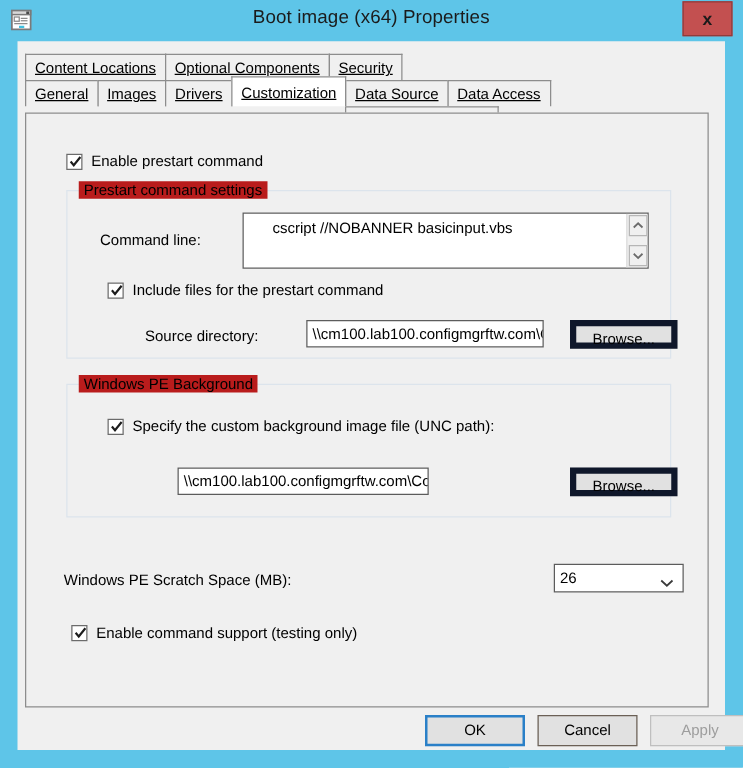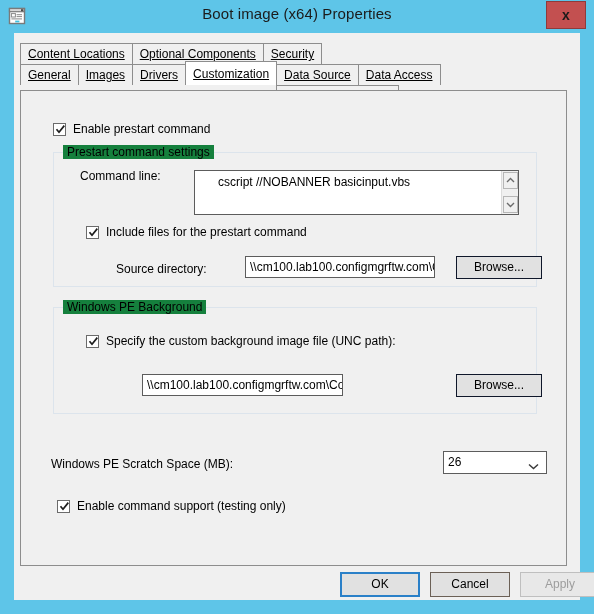--- a/index.html
+++ b/index.html
@@ -140,21 +140,21 @@
   }
 
   .group {
     position: absolute;
     border: 1px solid #DCE4EC;
     box-sizing: border-box;
   }
   .group-title {
     position: absolute;
     top: -8px; left: 9px;
-    background: #15803d;
+    background: #b91c1c;
     padding: 0 4px;
     font-size: 12px;
     white-space: nowrap;
   }
 
   .lbl {
     position: absolute;
     font-size: 12px;
     white-space: nowrap;
   }
@@ -194,21 +194,21 @@
     box-sizing: border-box;
     text-align: center;
   }
   .scroll-btn.up { top: 1px; }
   .scroll-btn.down { bottom: 1px; }
   .scroll-btn svg { margin-top: 4px; }
 
   .btn {
     position: absolute;
     background: #E1E1E1;
-    border: 1px solid #0f172a;
+    border: 5px solid #0f172a;
     box-sizing: border-box;
     font-family: "Liberation Sans", sans-serif;
     font-size: 12px;
     color: #000;
     text-align: center;
     cursor: pointer;
   }
   .btn.default {
     border: 2px solid #2A80C8;
     background: #E1E1E1;
@@ -284,21 +284,21 @@
           <svg width="11" height="11" viewBox="0 0 11 11">
               <path d="M1.5 5.2 L4 8.2 L9.3 1.6" stroke="#1d1d1d" stroke-width="1.7" fill="none"></path>
             </svg>
         </span>
         <span class="chk-label">Enable prestart command</span>
       </div>
 
       <div class="group" style="left:32px; top:61px; width:484px; height:135px;">
         <span class="group-title">Prestart command settings</span>
 
-        <span class="lbl" style="left:26px; top:16px;">Command line:</span>
+        <span class="lbl" style="left:26px; top:32px;">Command line:</span>
 
         <div class="textbox multiline" style="left:140px; top:17px; width:325px; height:45px;">
           <span>cscript //NOBANNER basicinput.vbs</span>
           <span class="scroll-col">
             <span class="scroll-btn up">
               <svg width="9" height="7" viewBox="0 0 9 7">
                   <path d="M1 5 L4.5 1.6 L8 5" stroke="#6b6b6b" stroke-width="1.4" fill="none"></path>
                 </svg>
             </span>
             <span class="scroll-btn down">

